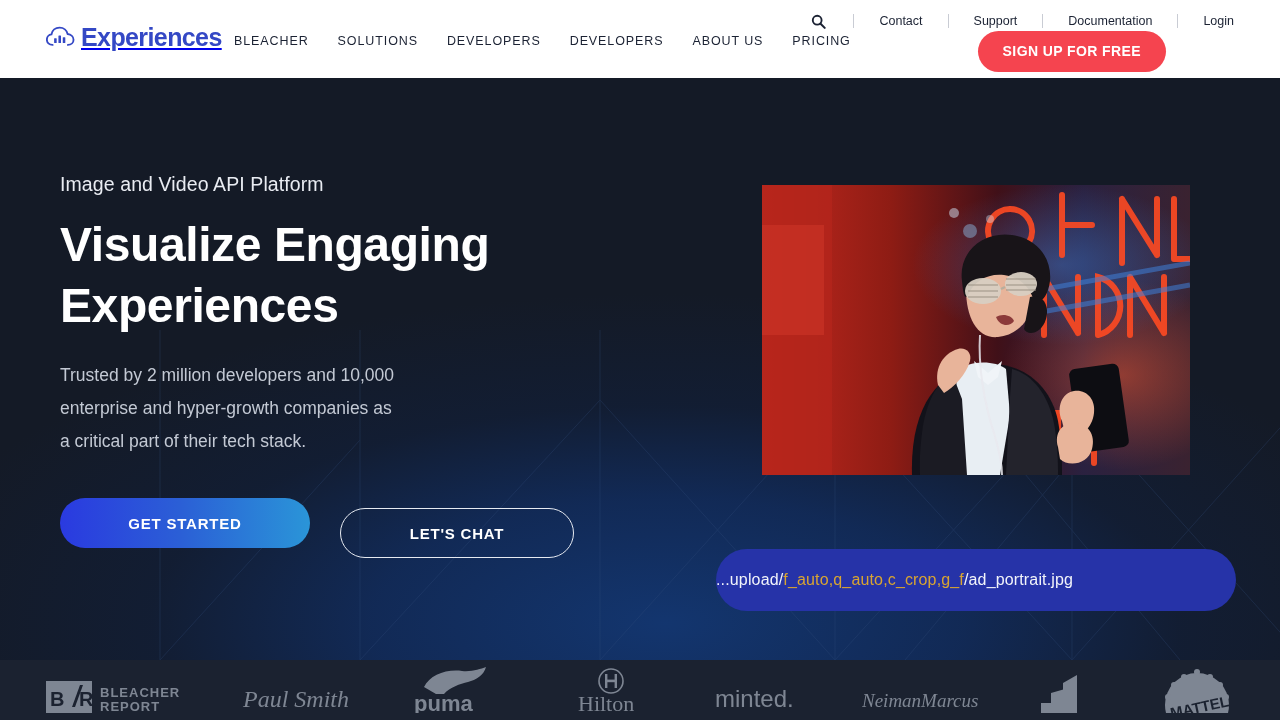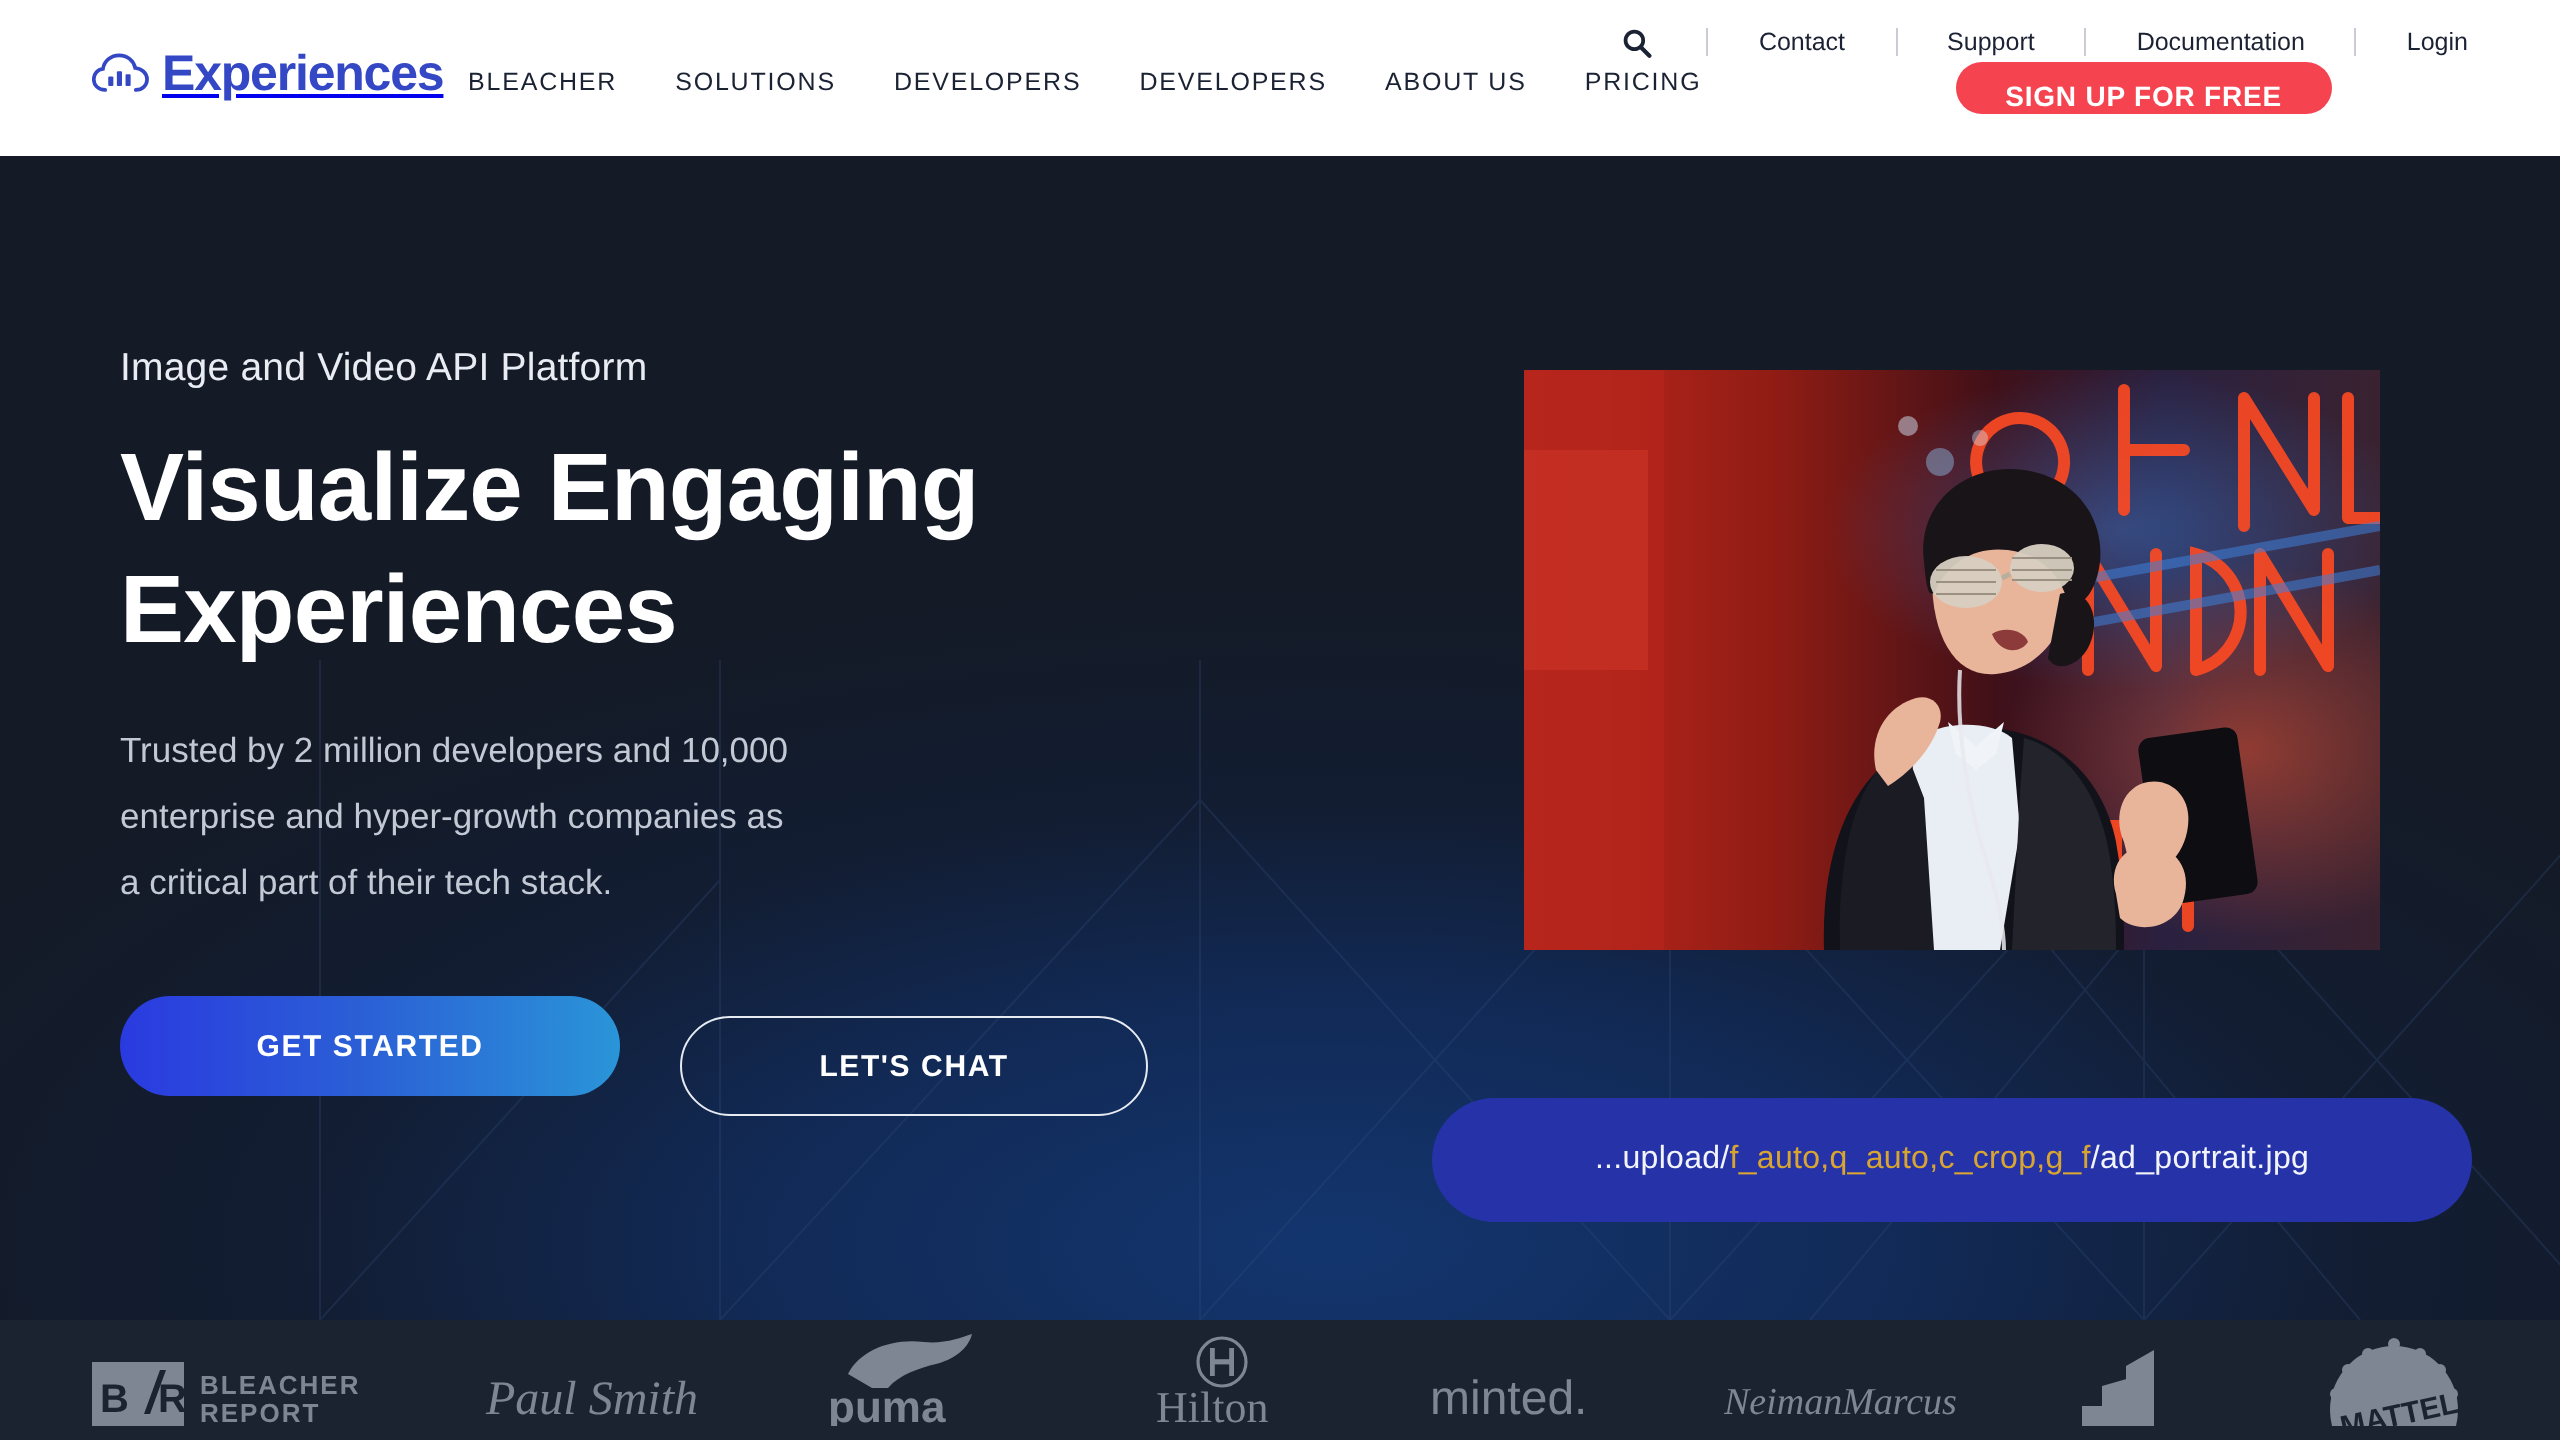--- a/index.html
+++ b/index.html
@@ -42,21 +42,21 @@
   }
   .util-nav a {
     font-size:12.5px; color:#1b2233; text-decoration:none;
   }
   .search-ico { width:15px; height:15px; display:block; margin-right:2px; }
   .signup-btn {
     position:absolute; right:114px; top:31px;
     background:#f5444f; color:#fff; border:none; border-radius:22px;
     font-family:"Liberation Sans", sans-serif;
     font-size:14px; font-weight:bold; letter-spacing:0.4px;
-    padding:0 25px; height:26px; line-height:35px; cursor:pointer;
+    padding:0 25px; height:41px; line-height:35px; cursor:pointer;
     white-space:nowrap;
   }
 
   
   .hero {
     position:absolute; top:78px; left:0; width:1280px; height:582px;
     background:#141a26; overflow:hidden;
   }
   .hero-glow {
     position:absolute; left:0; bottom:-120px; width:1280px; height:560px;
@@ -98,21 +98,21 @@
   
   .hero-media { position:absolute; left:762px; top:107px; width:428px; height:366px; }
   .photo {
     position:absolute; left:0; top:0; width:428px; height:290px;
     overflow:hidden; background:#1a0c0a;
   }
   .photo svg { display:block; }
   .url-pill {
     position:absolute; left:-46px; top:364px; width:520px; height:62px;
     background:#2633a8; border-radius:31px;
-    display:flex; align-items:center; justify-content:center;
+    display:flex; align-items:center; 
     font-size:16px; color:#f2f4fa; letter-spacing:0.15px; white-space:nowrap;
   }
   .url-pill .hl { color:#d9a531; }
 
   
   .logostrip {
     position:absolute; left:0; top:660px; width:1280px; height:60px;
     background:#1b2230; display:flex; align-items:center;
   }
   .logostrip-inner {

